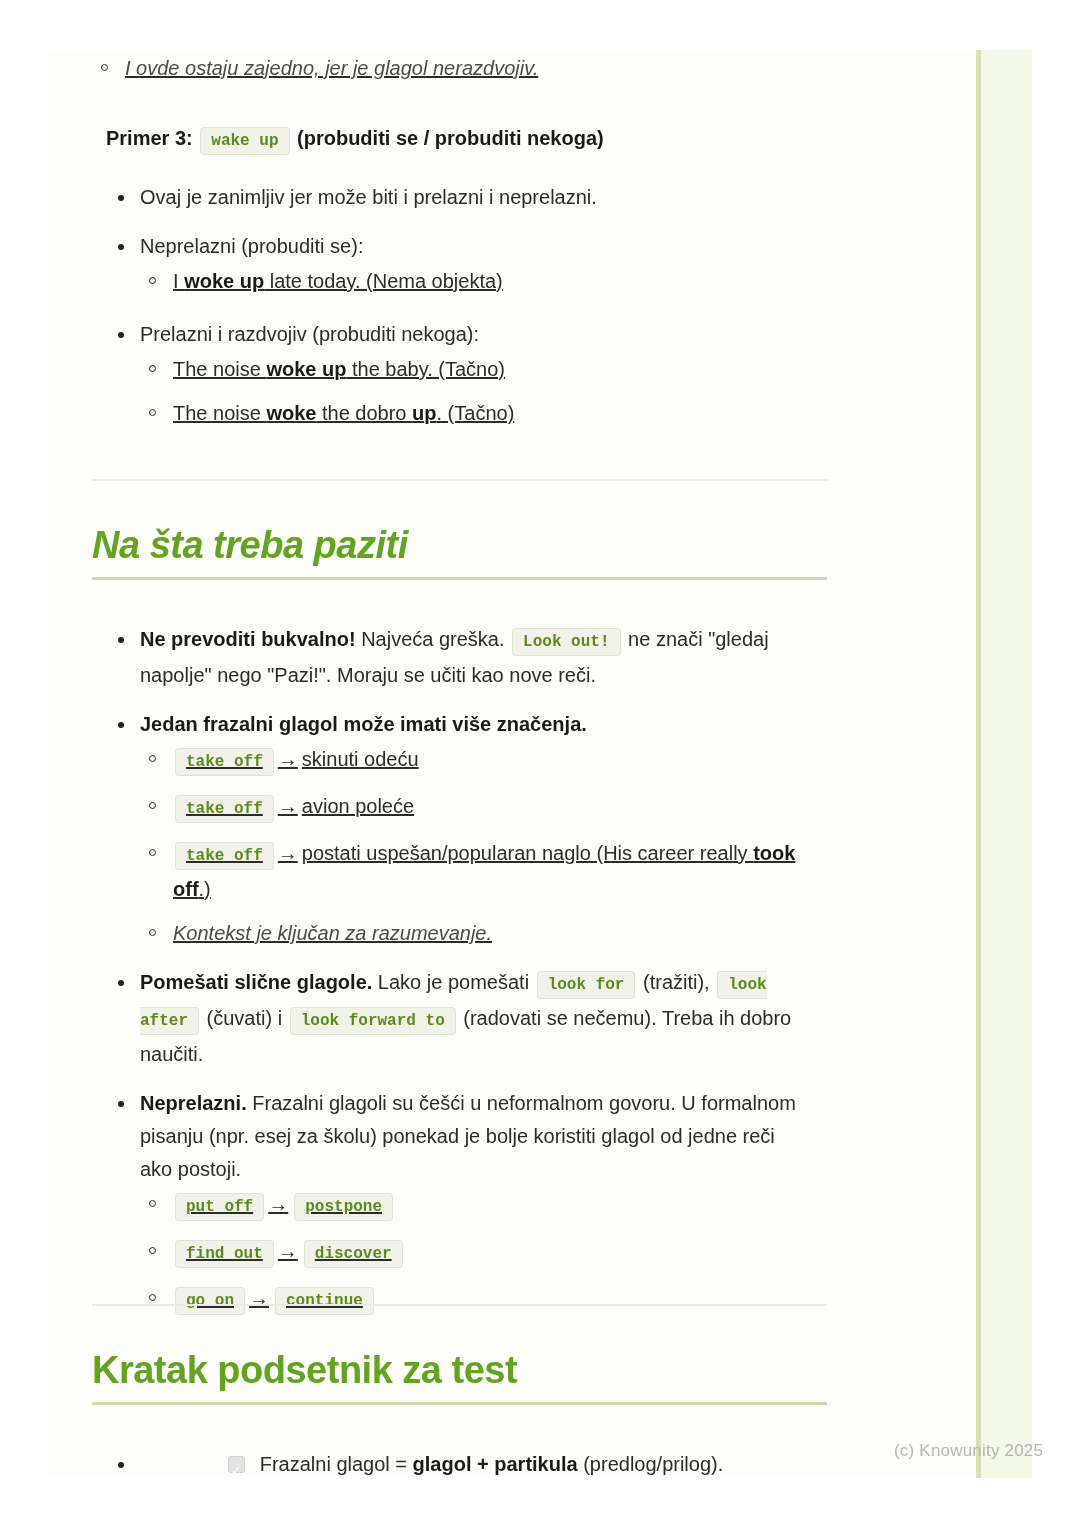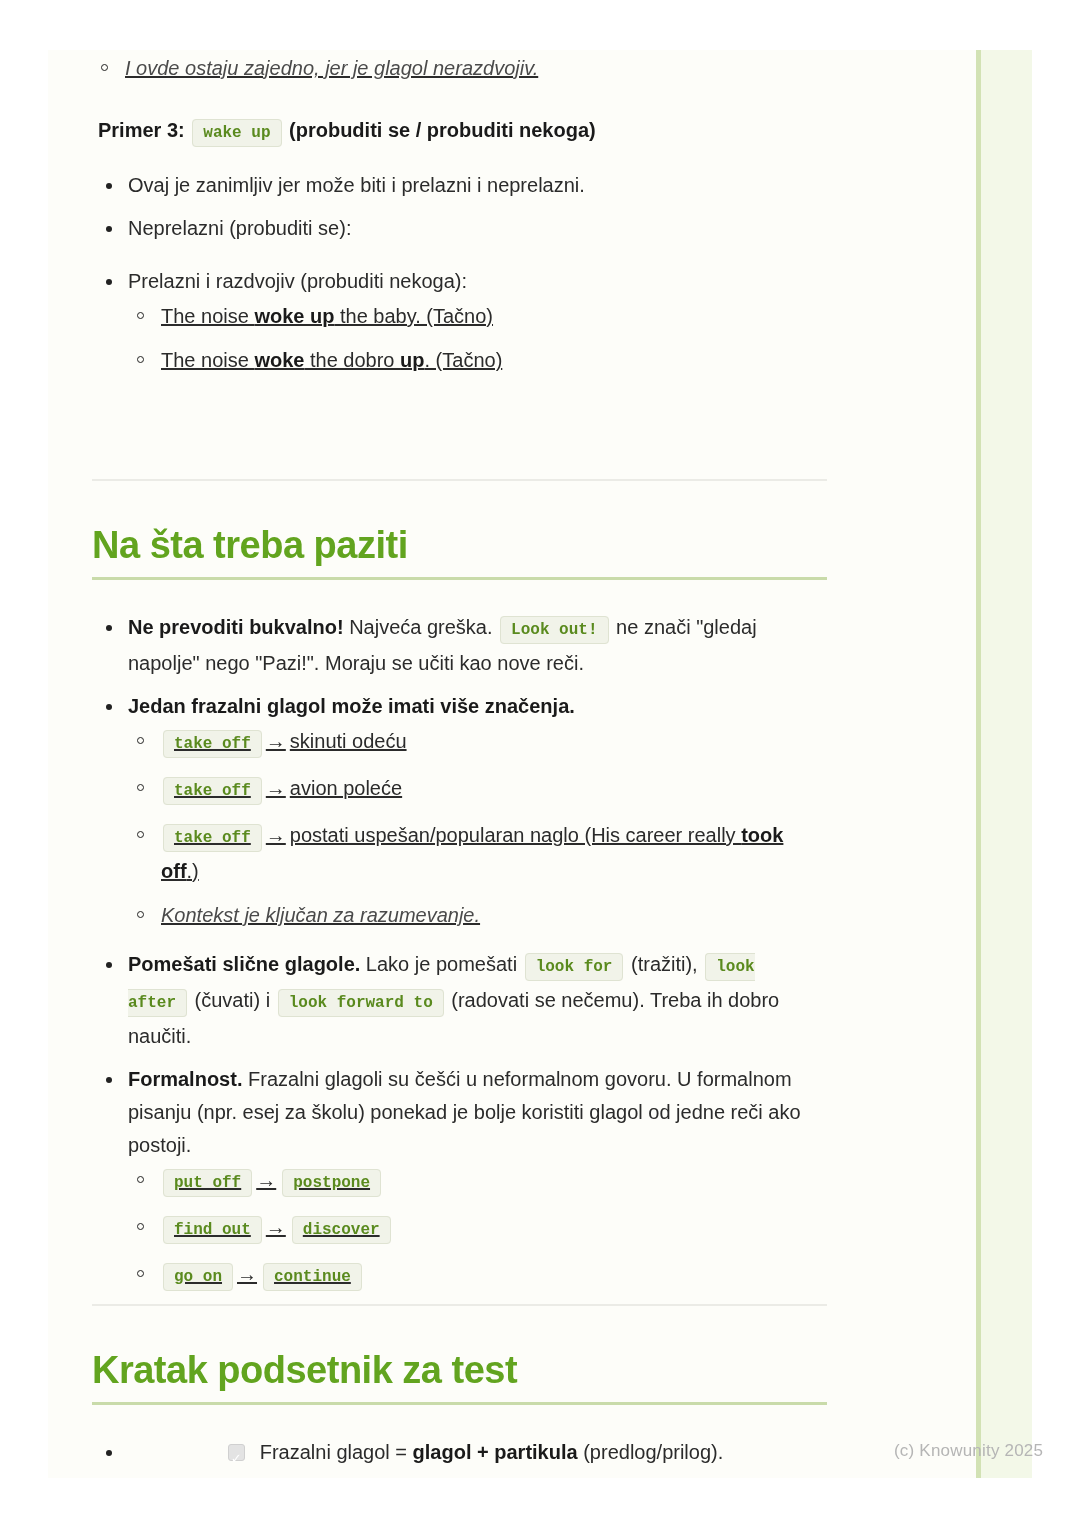--- a/index.html
+++ b/index.html
@@ -22,21 +22,21 @@
   }
   p, li { font-size:20px; line-height:33px; }
   .seg-bold { font-weight:bold; color:#1a1a1a; }
   .seg-italic { font-style:italic; color:#4a4a4a; }
   code {
     font-family:"Liberation Mono", "DejaVu Sans Mono", monospace; font-weight:bold;
     font-size:16px; color:#5a8a1e; background:#f1f3e9; border:1px solid #dfe3d2;
     border-radius:4px; padding:4px 10px; margin:0 2px;
   }
   ul.l1 { list-style:none; margin:0; padding:0; }
-  ul.l1 > li { position:relative; padding-left:32px; margin:4px; }
+  ul.l1 > li { position:relative; padding-left:32px; margin:16px; }
   ul.l1 > li::before {
     content:""; position:absolute; left:10px; top:14px; width:6px; height:6px;
     border-radius:50%; background:#222;
   }
   ul.l2 { list-style:none; margin:0; padding:0; }
   ul.l2 > li { position:relative; padding-left:33px; margin:0 0 11px 0;text-decoration:underline; }
   ul.l2 > li::before {
     content:""; position:absolute; left:9px; top:12px; width:5px; height:5px;
     border-radius:50%; border:1.5px solid #222; background:transparent;
   }
@@ -57,64 +57,67 @@
 </head>
 <body>
 
 <div class="page">
   <div class="content">
 
     <ul class="l2" style="position:absolute; left:0; top:2px; width:735px;">
       <li><span class="seg-italic">I ovde ostaju zajedno, jer je glagol nerazdvojiv.</span></li>
     </ul>
 
-    <p style="position:absolute; left:0; top:58px; margin:6px; white-space:nowrap;">
+    <p style="position:absolute; left:0; top:58px; margin:14px; white-space:nowrap;">
       <span class="seg-bold">Primer 3:</span>
       <code>wake up</code>
       <span class="seg-bold">(probuditi se / probuditi nekoga)</span>
     </p>
 
     <ul class="l1" id="primer3-list" style="position:absolute; left:0; top:115px; width:735px;">
         <li style="margin-bottom: 10px;">
           <div><span>Ovaj je zanimljiv jer može biti i prelazni i neprelazni.</span></div>
         </li>
         <li style="margin-bottom: 20px;">
           <div><span>Neprelazni (probuditi se):</span></div>
+          <ul class="l2" style="margin-top: 2px;">
+            <li><span>I </span><span class="seg-bold">woke up</span><span> late today. (Nema objekta)</span></li>
+          </ul>
         </li>
         <li style="margin-bottom: 10px;">
           <div><span>Prelazni i razdvojiv (probuditi nekoga):</span></div>
           <ul class="l2" style="margin-top: 2px;">
             <li><span>The noise </span><span class="seg-bold">woke up</span><span> the baby. (Tačno)</span></li>
             <li><span>The noise </span><span class="seg-bold">woke</span><span> the dobro </span><span class="seg-bold">up</span><span>. (Tačno)</span></li>
           </ul>
         </li>
       </ul>
 
     <hr class="sep" style="position:absolute; left:0; top:429px; width:735px;">
 
-    <h2 class="section" style="position:absolute; left:0; top:474px; width:735px;">Na šta treba paziti</h2>
+    <h2 class="section" style="position:absolute; left:0; top:474px; width:735px;font-style:italic;">Na šta treba paziti</h2>
 
     <ul class="l1" id="pazi-list" style="position:absolute; left:0; top:557px; width:735px;">
         <li style="margin-bottom: 10px;">
           <div><span class="seg-bold">Ne prevoditi bukvalno!</span><span> Najveća greška. </span><code>Look out!</code><span> ne znači "gledaj napolje" nego "Pazi!". Moraju se učiti kao nove reči.</span></div>
         </li>
         <li style="margin-bottom: 16px;">
           <div><span class="seg-bold">Jedan frazalni glagol može imati više značenja.</span></div>
           <ul class="l2" style="margin-top: 2px;">
             <li><code>take off</code><span class="arrow">→</span><span>skinuti odeću</span></li>
             <li><code>take off</code><span class="arrow">→</span><span>avion poleće</span></li>
             <li><code>take off</code><span class="arrow">→</span><span>postati uspešan/popularan naglo (His career really </span><span class="seg-bold">took off</span><span>.)</span></li>
             <li><span class="seg-italic">Kontekst je ključan za razumevanje.</span></li>
           </ul>
         </li>
         <li style="margin-bottom: 10px;">
           <div><span class="seg-bold">Pomešati slične glagole.</span><span> Lako je pomešati </span><code>look for</code><span> (tražiti), </span><code>look after</code><span> (čuvati) i </span><code>look forward to</code><span> (radovati se nečemu). Treba ih dobro naučiti.</span></div>
         </li>
         <li style="margin-bottom: 10px;">
-          <div><span class="seg-bold">Formalnost.</span><span> Frazalni glagoli su češći u neformalnom govoru. U formalnom pisanju (npr. esej za školu) ponekad je bolje koristiti glagol od jedne reči ako postoji.</span></div>
+          <div><span class="seg-bold">Neprelazni.</span><span> Frazalni glagoli su češći u neformalnom govoru. U formalnom pisanju (npr. esej za školu) ponekad je bolje koristiti glagol od jedne reči ako postoji.</span></div>
           <ul class="l2" style="margin-top: 2px;">
             <li><code>put off</code><span class="arrow">→</span><code>postpone</code></li>
             <li><code>find out</code><span class="arrow">→</span><code>discover</code></li>
             <li><code>go on</code><span class="arrow">→</span><code>continue</code></li>
           </ul>
         </li>
       </ul>
 
     <hr class="sep" style="position:absolute; left:0; top:1254px; width:735px;">
 

